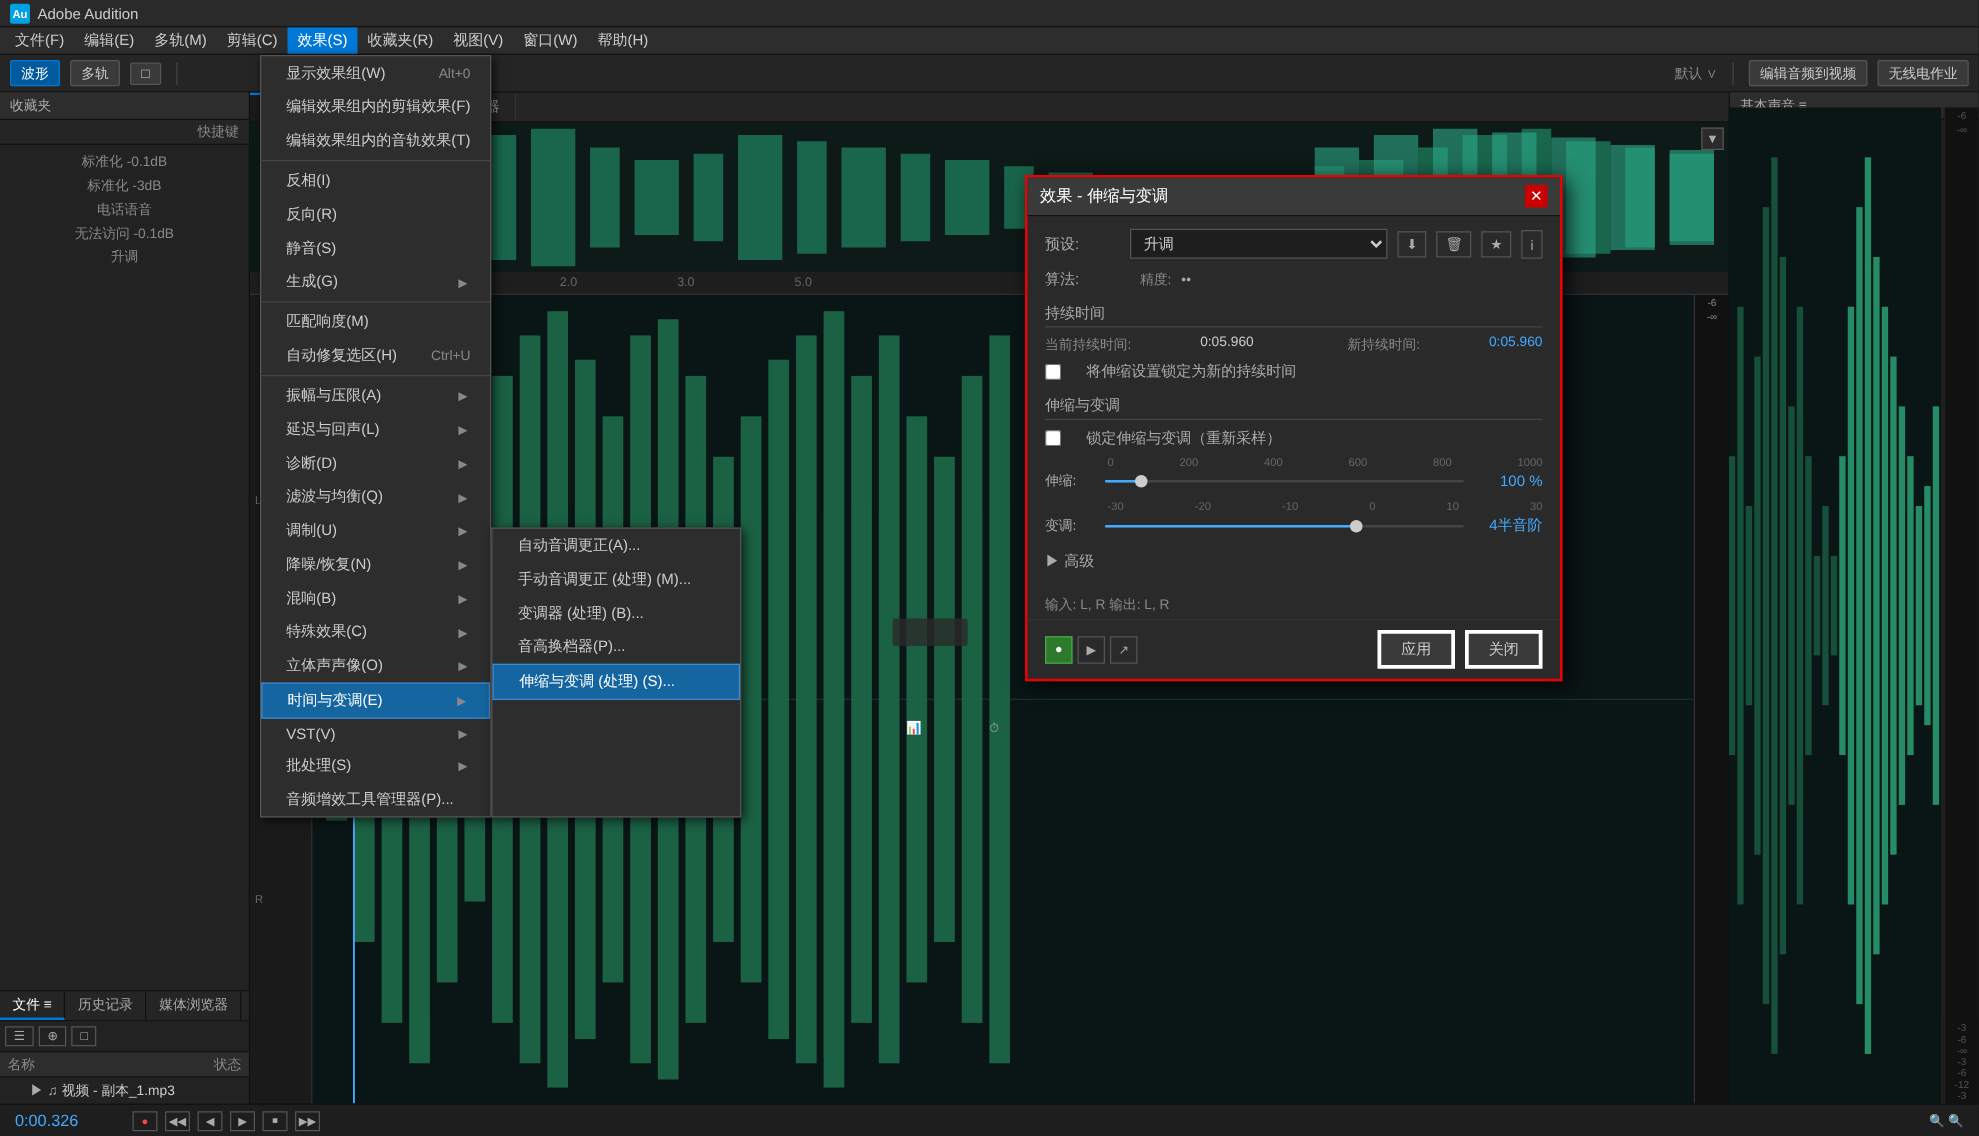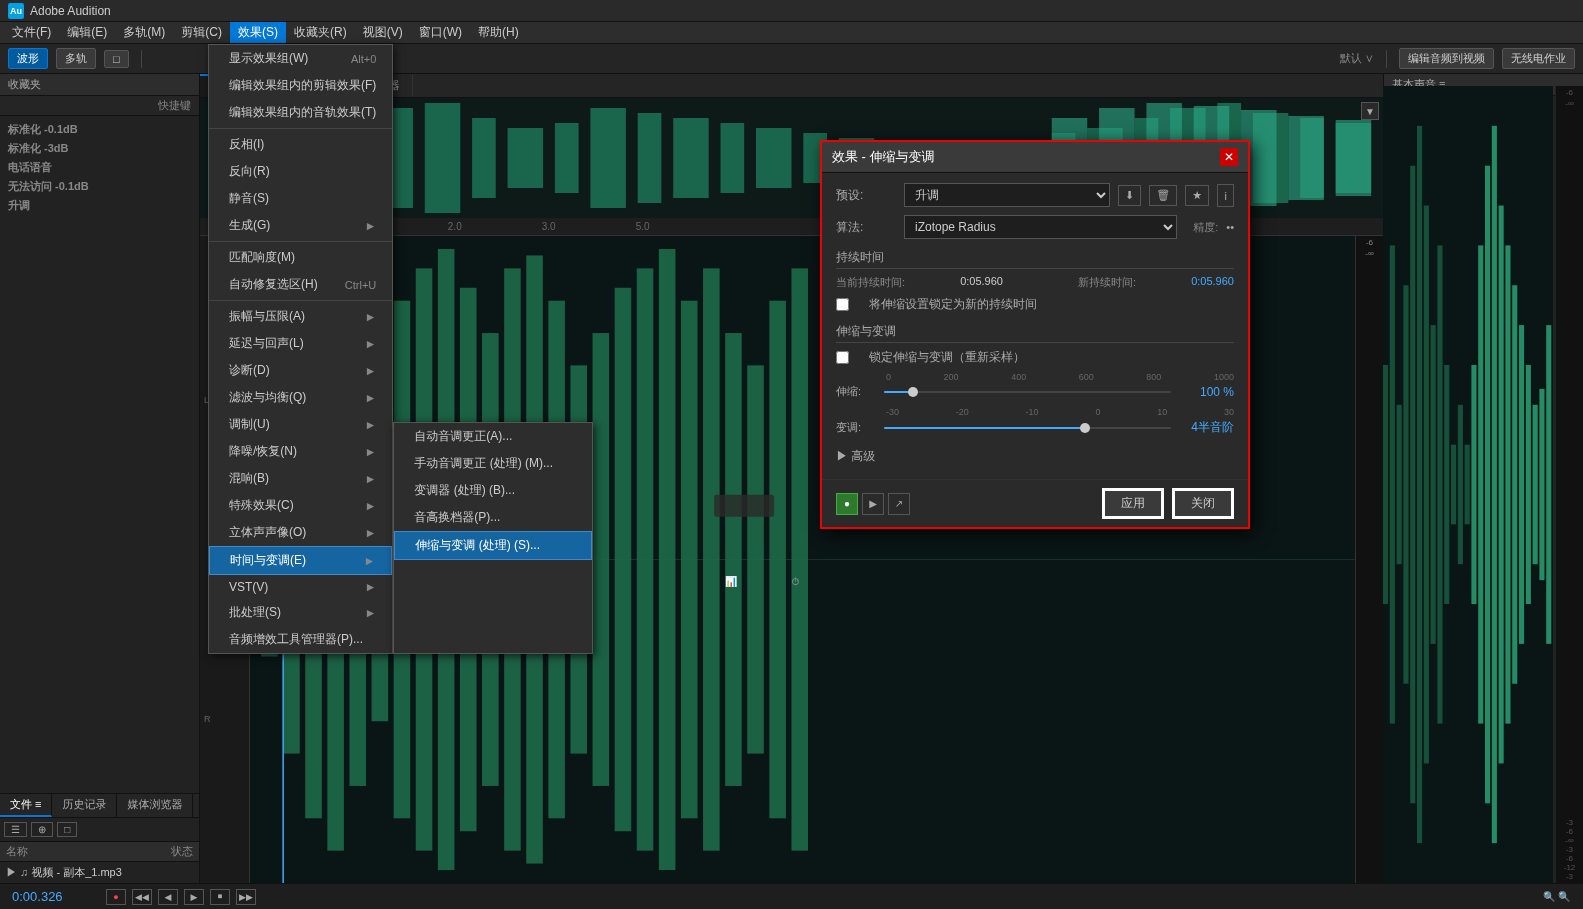--- a/index.html
+++ b/index.html
@@ -106,25 +106,24 @@
       padding: 3px 10px;
       font-size: 11px;
       color: #aaa;
       cursor: pointer;
       border-right: 1px solid #111;
     }
     .panel-tab.active { color: #fff; border-bottom: 2px solid #0078d7; }
     .panel-content { padding: 4px; flex: 1; overflow: hidden; }
     .panel-row {
       display: flex;
-      justify-content: flex-start;
+      justify-content: center;
       padding: 2px 4px;
       font-size: 11px;
       color: #aaa;
-      font-weight: bold;
     }
     .panel-row .label { color: #888; }
 
     
     .file-panel-header {
       display: flex;
       gap: 4px;
       padding: 4px;
       border-bottom: 1px solid #111;
     }
@@ -142,20 +141,21 @@
       background: #2d2d2d;
       font-size: 11px;
       color: #888;
       border-bottom: 1px solid #111;
     }
     .file-list-item {
       padding: 3px 6px;
       font-size: 11px;
       color: #ccc;
       cursor: pointer;
+      margin-left: 18px;
     }
 
     
     #editor-area {
       flex: 1;
       display: flex;
       flex-direction: column;
       background: #1a1a1a;
       overflow: hidden;
       position: relative;
@@ -797,23 +797,20 @@
         <option>升调</option>
       </select>
       <button style="background:#2a2a2a;border:1px solid #555;color:#aaa;padding:3px 6px;cursor:pointer;font-size:11px;">⬇</button>
       <button style="background:#2a2a2a;border:1px solid #555;color:#aaa;padding:3px 6px;cursor:pointer;font-size:11px;">🗑</button>
       <button style="background:#2a2a2a;border:1px solid #555;color:#aaa;padding:3px 6px;cursor:pointer;font-size:11px;">★</button>
       <button style="background:#2a2a2a;border:1px solid #555;color:#aaa;padding:3px 6px;cursor:pointer;font-size:11px;margin-left:auto;">ℹ</button>
     </div>
 
     <div class="dialog-row">
       <span class="dialog-label">算法:</span>
-      <select class="dialog-select">
-        <option>iZotope Radius</option>
-      </select>
       <span style="margin-left:8px;font-size:11px;color:#888;">精度:</span>
       <span style="color:#aaa;font-size:11px;">••</span>
     </div>
 
     <div class="dialog-section">持续时间</div>
 
     <div style="display:flex;justify-content:space-between;margin-bottom:6px;font-size:11px;">
       <span style="color:#888;">当前持续时间:</span>
       <span style="color:#ccc;">0:05.960</span>
       <span style="color:#888;margin-left:20px;">新持续时间:</span>
@@ -867,20 +864,21 @@
           <div class="slider-thumb" style="left:70%;"></div>
         </div>
         <span class="slider-value" style="color:#4af;">4半音阶</span>
       </div>
     </div>
 
     <div style="font-size:12px;color:#aaa;padding:4px 0;cursor:pointer;">▶ 高级</div>
 
   </div>
 
+  <div class="dialog-io">输入: L, R  输出: L, R</div>
 
   <div class="dialog-footer">
 
     <div style="display:flex;gap:4px;align-items:center;margin-right:auto;">
       <button style="background:#2d7a2d;border:1px solid #4a4;color:#fff;width:22px;height:22px;font-size:10px;cursor:pointer;">●</button>
       <button style="background:#2a2a2a;border:1px solid #555;color:#aaa;width:22px;height:22px;font-size:10px;cursor:pointer;">▶</button>
       <button style="background:#2a2a2a;border:1px solid #555;color:#aaa;width:22px;height:22px;font-size:10px;cursor:pointer;">↗</button>
     </div>
     <button class="dialog-btn">应用</button>
     <button class="dialog-btn">关闭</button>

